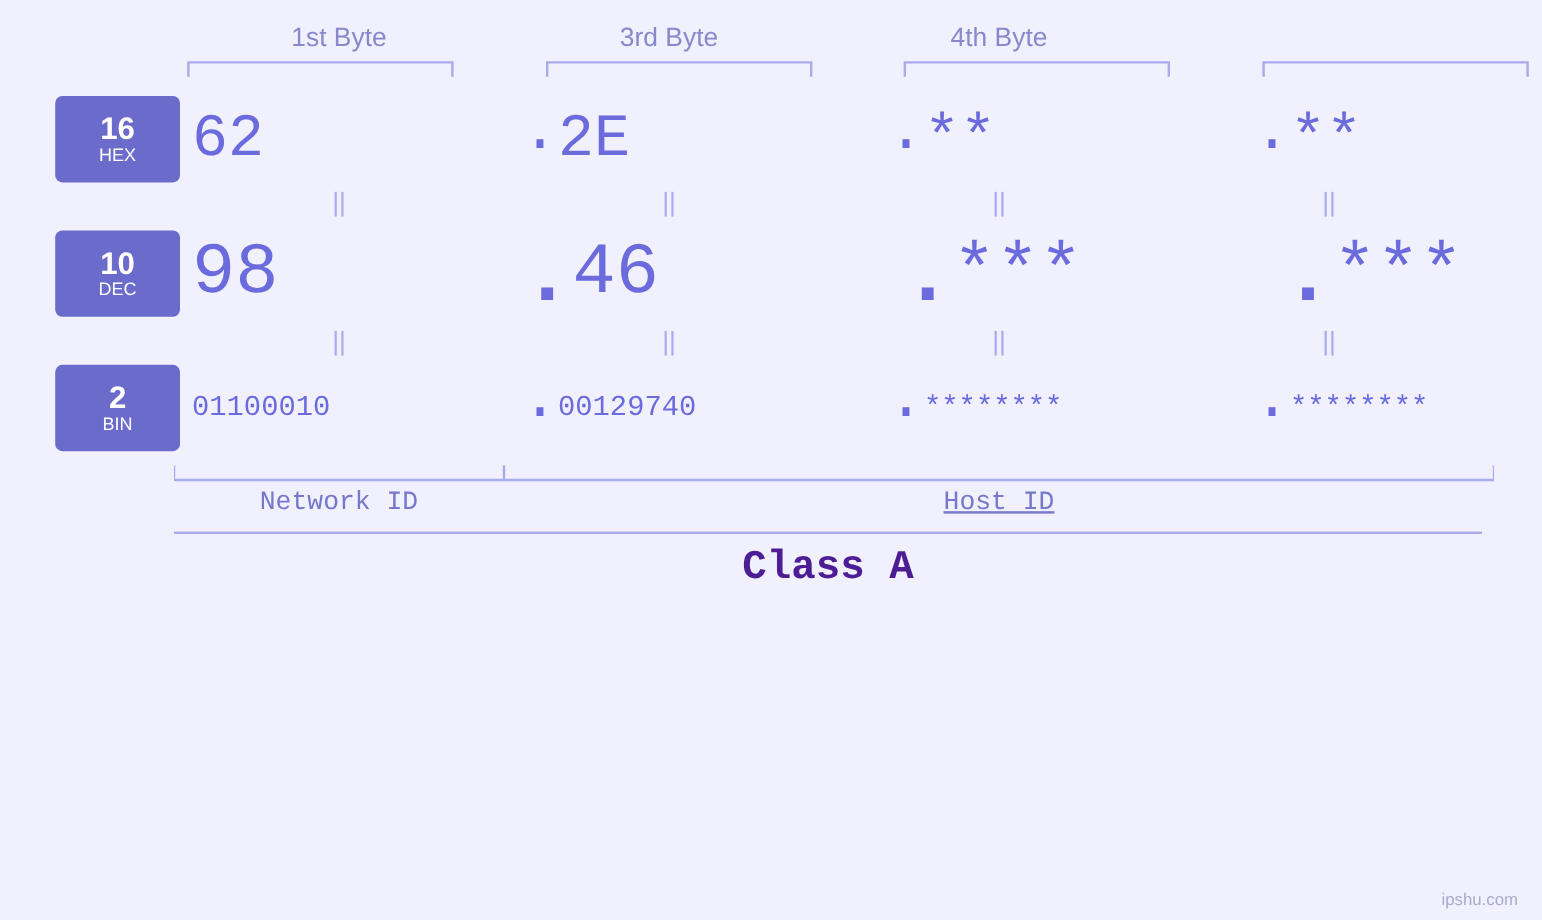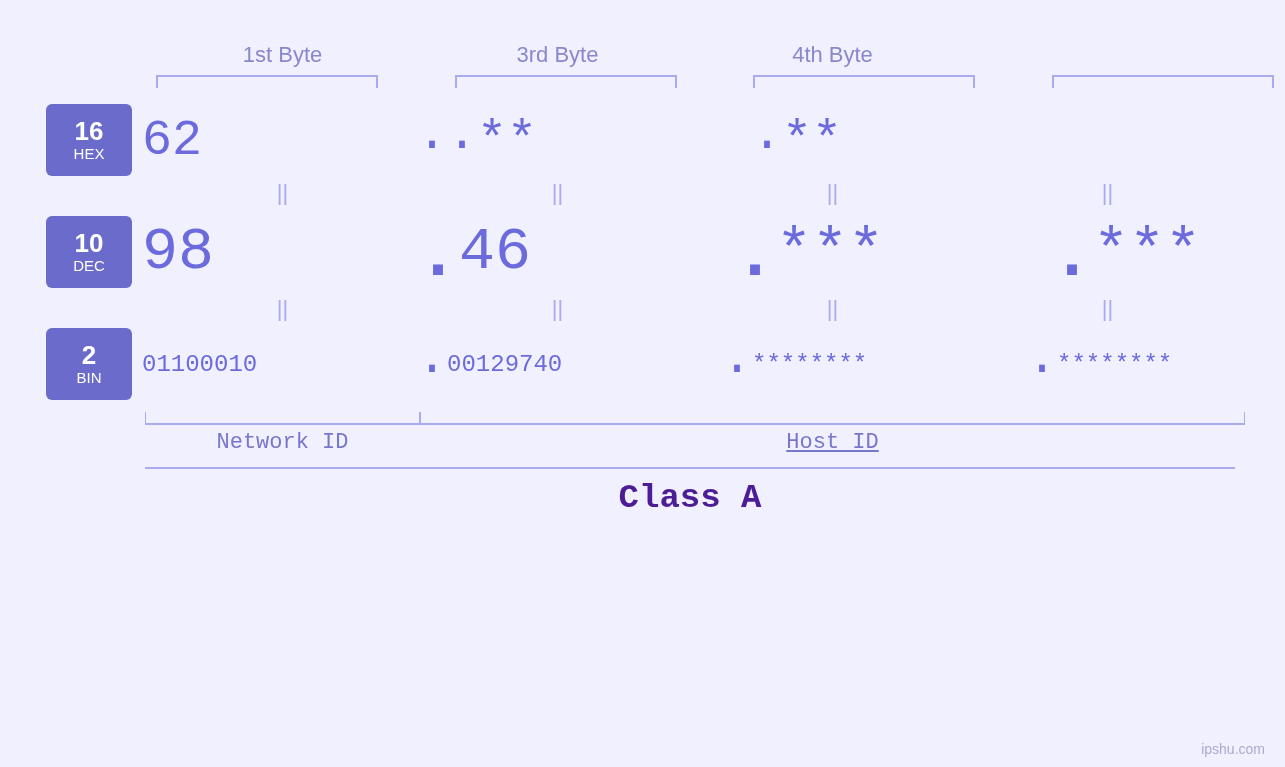--- a/index.html
+++ b/index.html
@@ -29,21 +29,20 @@
       margin-top: 18px;
       margin-bottom: 0px;
     }
 
     .byte-header {
       width: 275px;
       text-align: center;
       color: #8888cc;
       font-size: 22px;
       font-family: Arial, sans-serif;
-      margin-top: 24px;
     }
 
     
     .bracket-row {
       display: flex;
       margin-left: 145px;
       margin-top: 6px;
     }
 
     .bracket {
@@ -62,21 +61,21 @@
     }
 
     
     .data-row {
       display: flex;
       align-items: center;
       margin-bottom: 0;
     }
 
     .row-label {
-      width: 86px;
+      width: 104px;
       height: 72px;
       background-color: #6b6bcc;
       border-radius: 6px;
       display: flex;
       flex-direction: column;
       align-items: center;
       justify-content: center;
       margin-left: 46px;
       margin-right: 10px;
       color: white;
@@ -275,20 +274,23 @@
   <div class="data-row hex-row" style="margin-top:14px;">
     <div class="row-label">
       <span class="base-num">16</span>
       <span class="base-name">HEX</span>
     </div>
     <div class="values-row">
       <div class="byte-value">
         <span class="byte-val-text">62</span>
       </div>
       <span class="dot-hex">.</span>
+      <div class="byte-value">
+        <span class="byte-val-text">2E</span>
+      </div>
       <span class="dot-hex">.</span>
       <div class="byte-value">
         <span class="byte-val-text">**</span>
       </div>
       <span class="dot-hex">.</span>
       <div class="byte-value">
         <span class="byte-val-text">**</span>
       </div>
     </div>
   </div>

